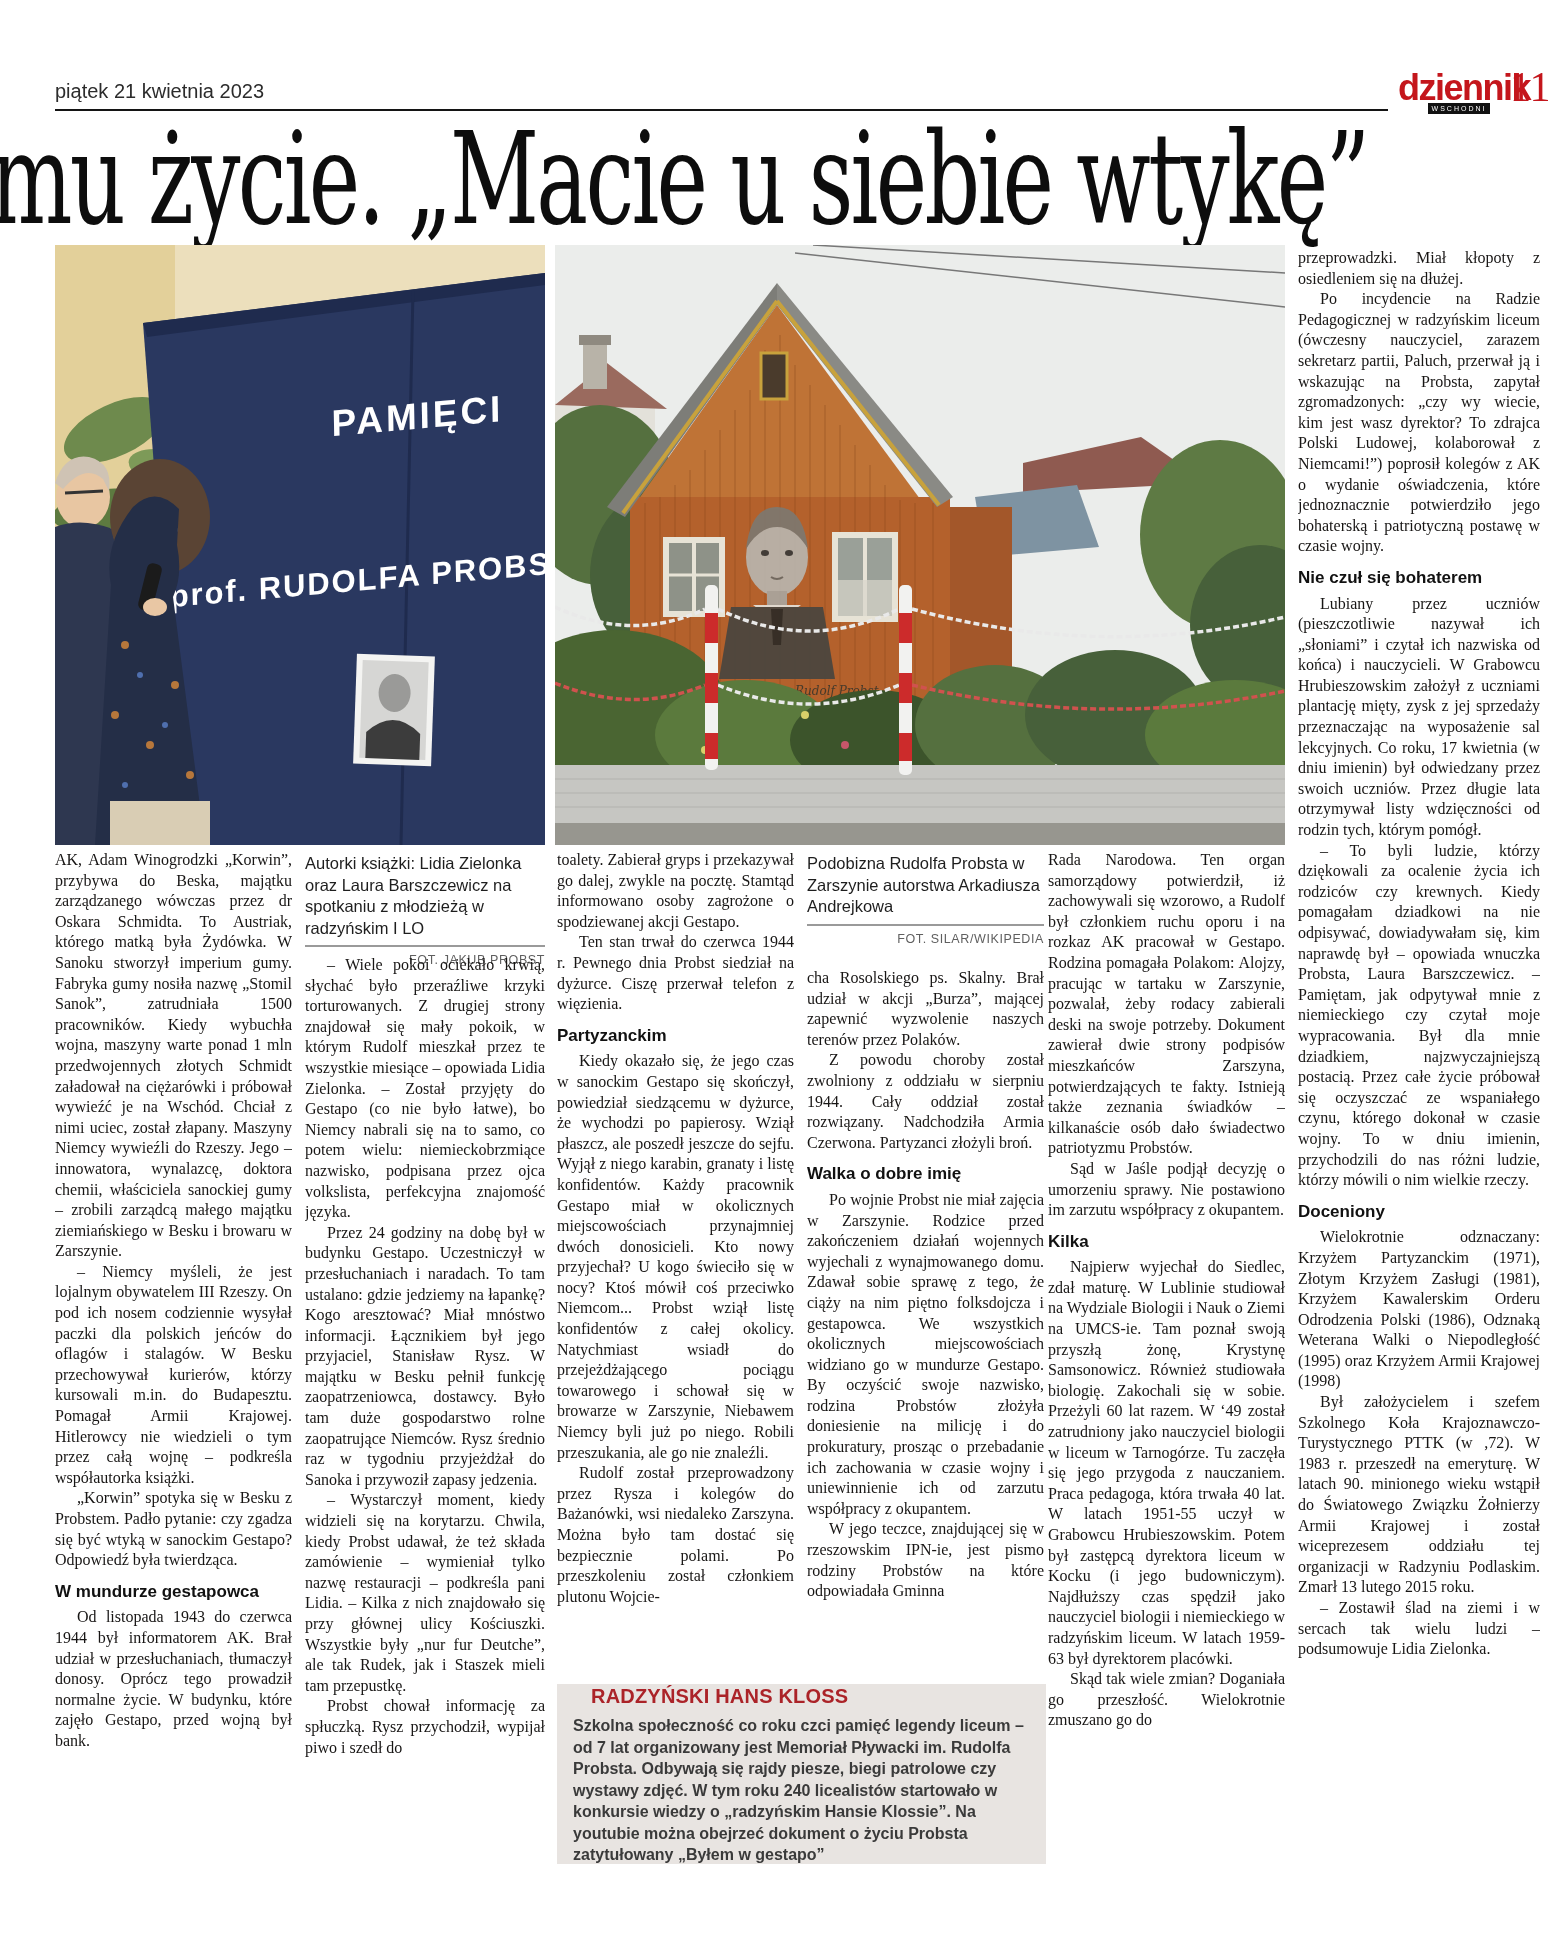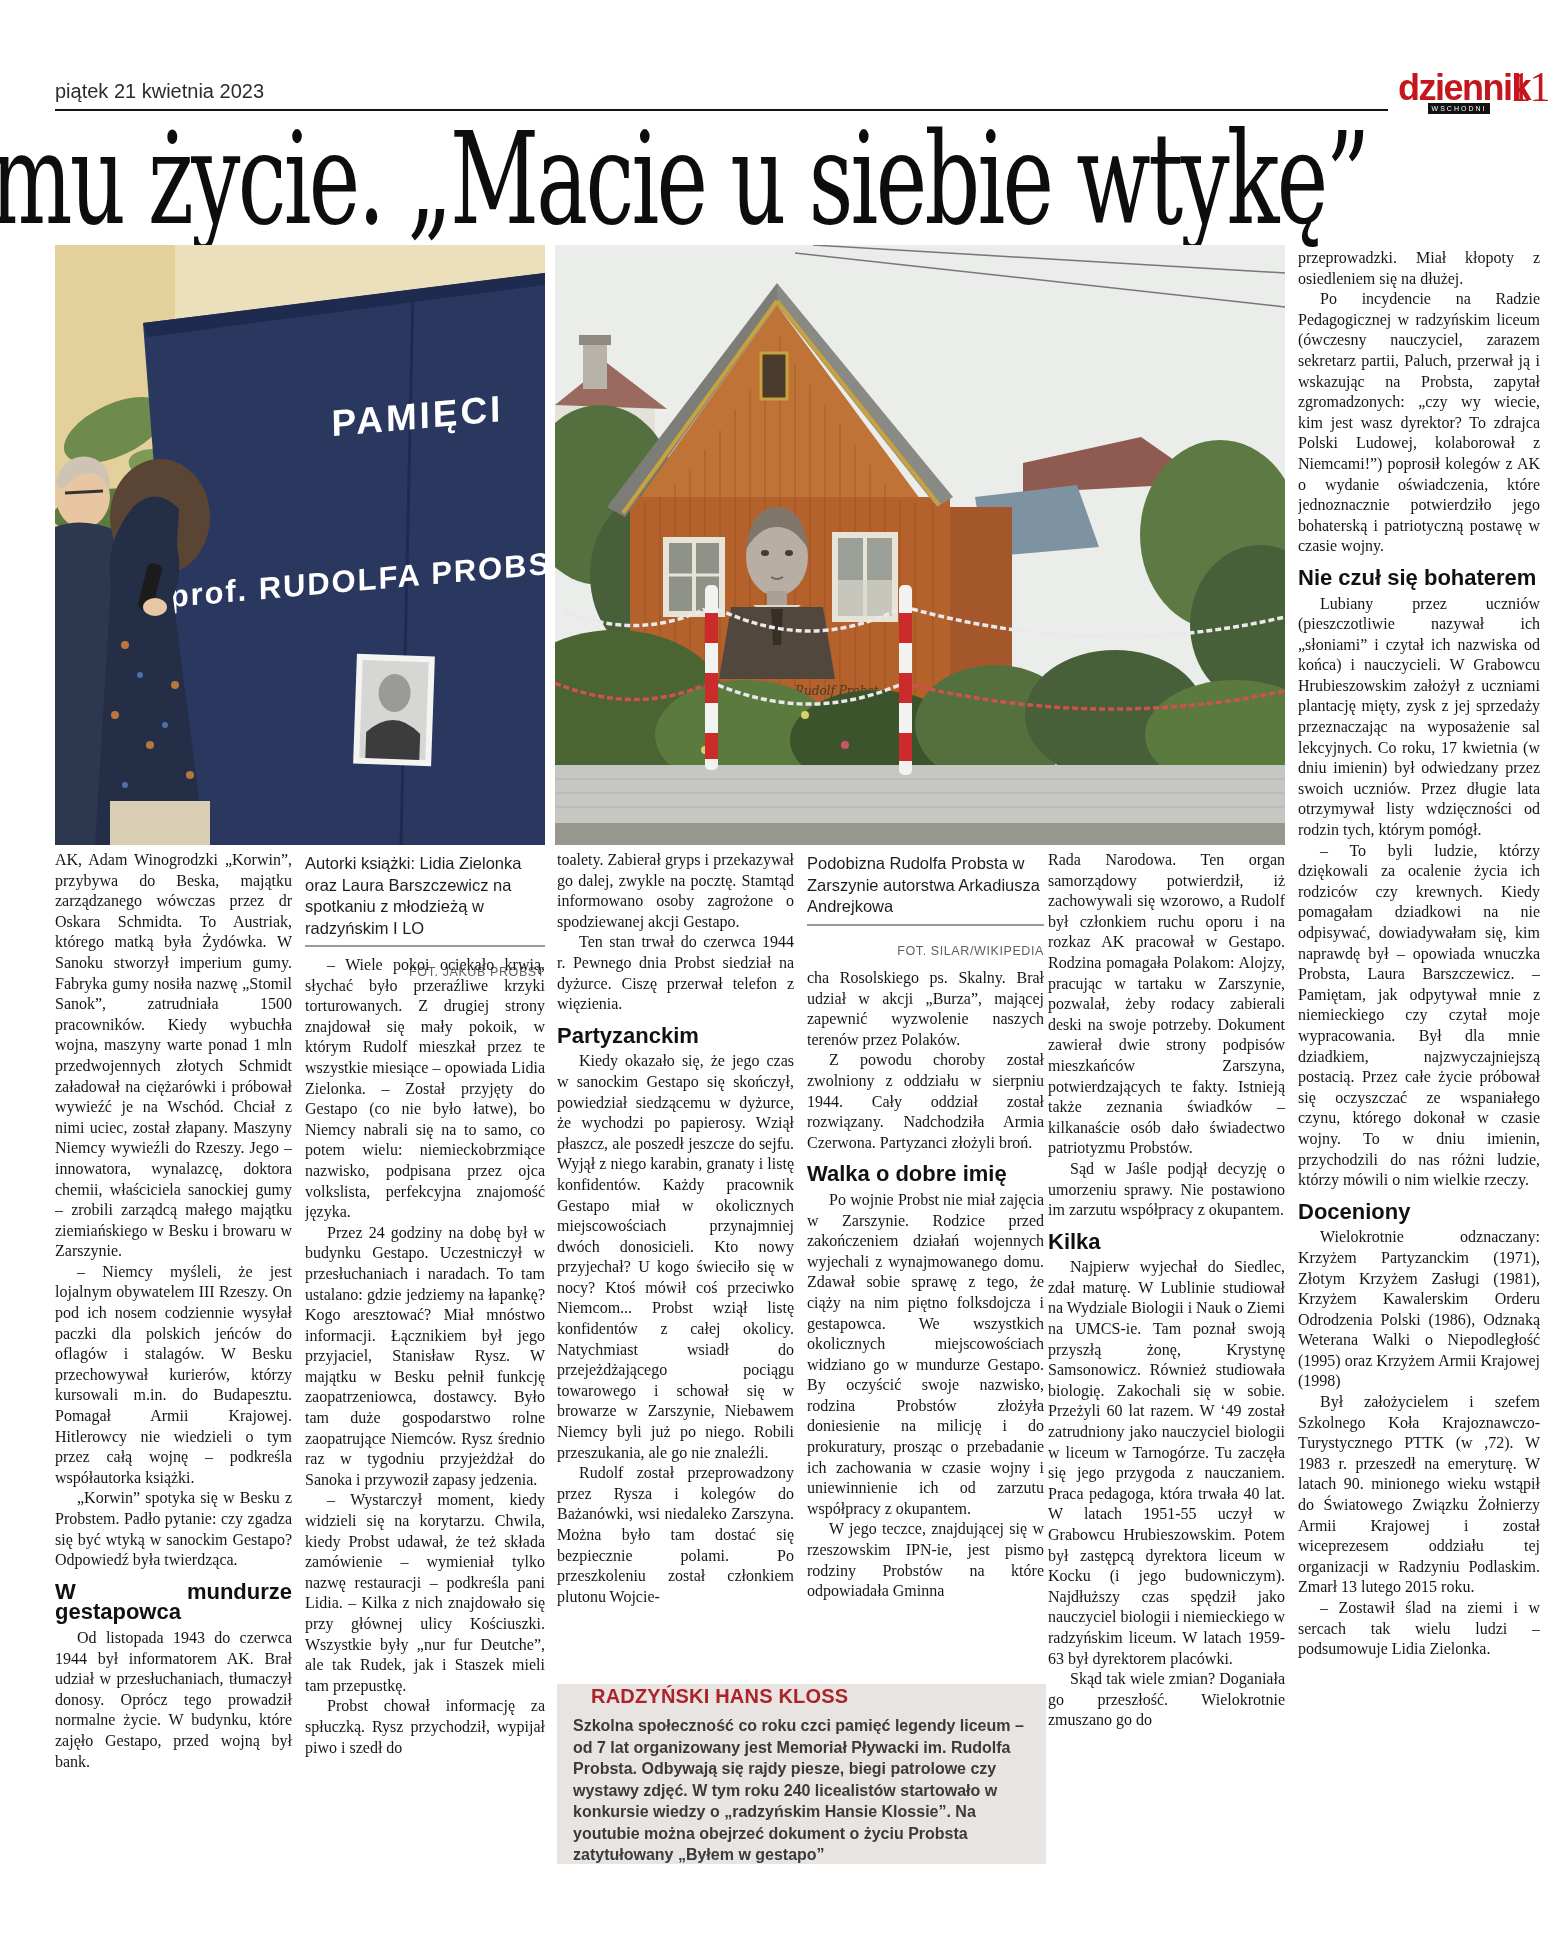--- a/index.html
+++ b/index.html
@@ -26,28 +26,28 @@
     font-size:42px;color:var(--accent-red);line-height:1;}
   
   .headline{position:absolute;top:104px;left:-10px;white-space:nowrap;
     font-family:"DejaVu Serif",serif;font-size:128px;font-weight:500;color:#0d0d0d;
     letter-spacing:-4px;transform:scaleX(.68);transform-origin:left top;}
   
   .photo{position:absolute;display:block;}
   
   .caption{position:absolute;font-family:"Liberation Sans",sans-serif;font-size:16.5px;
     line-height:21.5px;color:#1e1e1e;}
-  .credit{display:block;border-top:2px solid #9a9a9a;margin-top:6px;padding-top:15px;
+  .credit{display:block;border-top:2px solid #9a9a9a;margin-top:6px;padding-top:3px;
     font-size:12.5px;color:#5f5f5f;text-align:right;letter-spacing:.6px;}
   
   .col{position:absolute;width:237px;font-size:16px;line-height:20.6px;text-align:justify;
     overflow:hidden;hyphens:auto;-webkit-hyphens:auto;}
   .col p{margin:0;text-indent:22px;}
   .col p.cont{text-indent:0;}
-  .col h3.subhead{font-family:"Liberation Sans",sans-serif;font-size:22px;font-weight:bold;
+  .col h3.subhead{font-family:"Liberation Sans",sans-serif;font-size:17px;font-weight:bold;
     margin:11px 0 5px;color:#111;}
   
   .infobox{position:absolute;left:557px;top:1684px;width:489px;height:180px;
     background:var(--infobox-bg);box-sizing:border-box;padding:1px 16px 10px 16px;overflow:hidden;}
   .infobox h2{margin:0 0 7px 18px;font-family:"Liberation Sans",sans-serif;font-size:20px;
     font-weight:bold;color:var(--infobox-title);letter-spacing:.2px;}
   .infobox p{margin:0;font-family:"Liberation Sans",sans-serif;font-weight:bold;
     font-size:16px;line-height:21.5px;color:#3a3a3a;text-align:left;}
 </style>
 </head>

